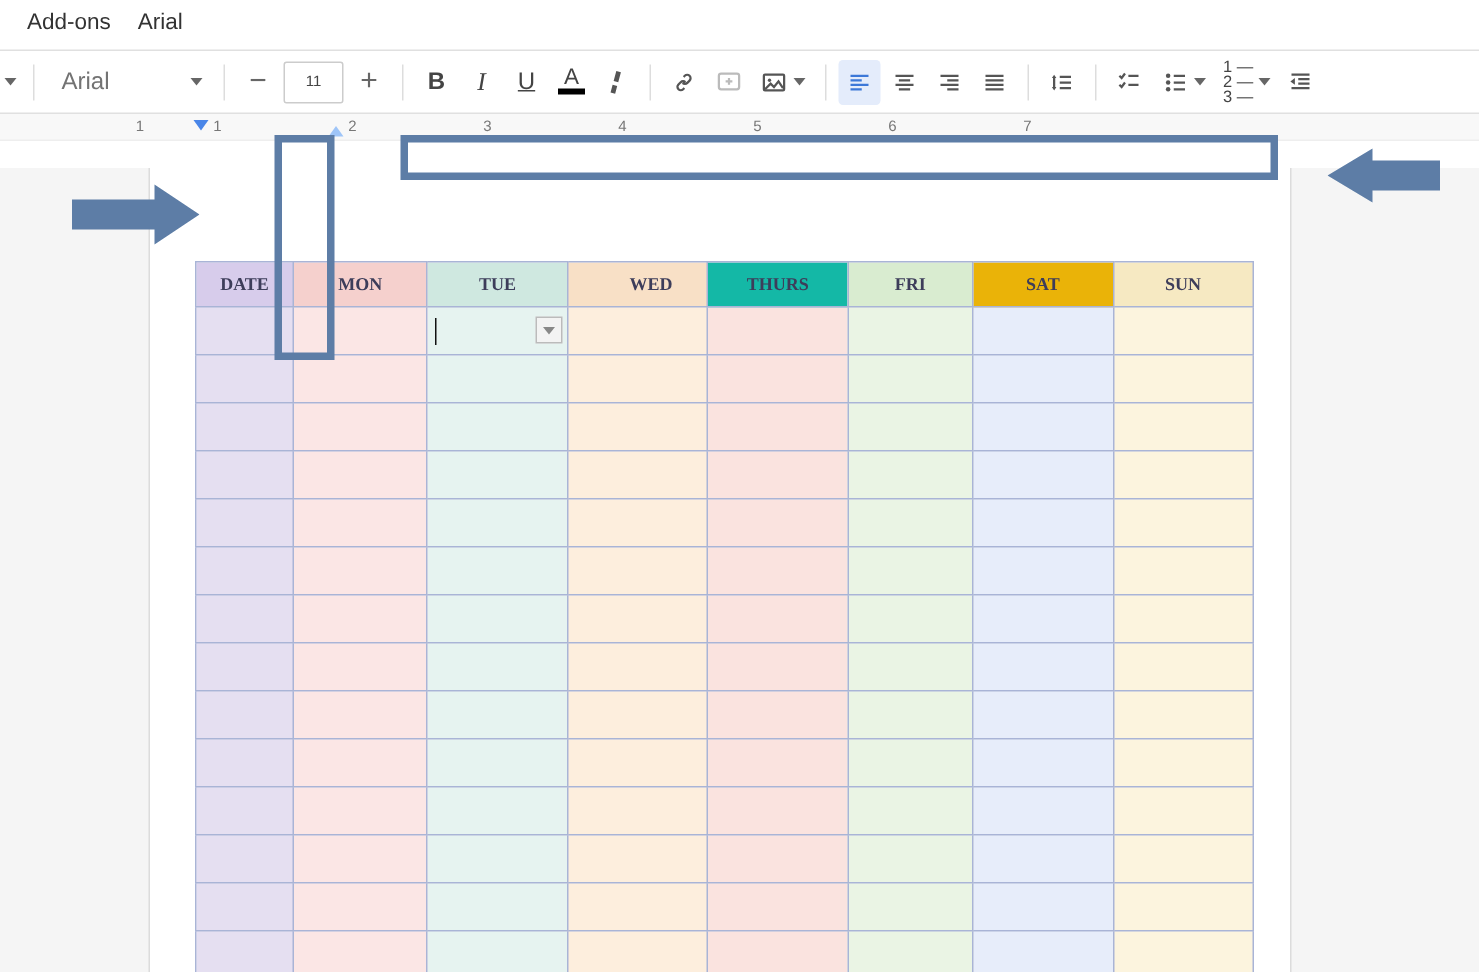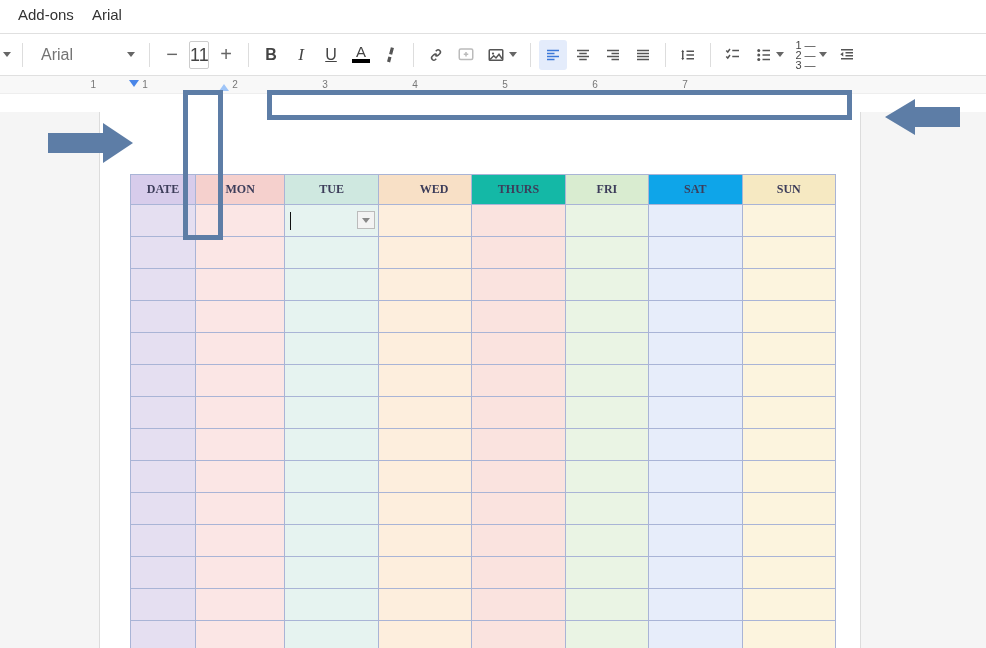--- a/index.html
+++ b/index.html
@@ -70,26 +70,26 @@
     height: 30px;
     justify-content: space-between;
     cursor: pointer;
     color: #737373;
   }
   .font-size-group {
     display: flex;
     align-items: center;
   }
   .font-size-group .size-box {
-    width: 20px;
+    width: 40px;
     height: 28px;
     border: 1px solid #ccc;
     border-radius: 2px;
     text-align: center;
-    font-size: 18px;
+    font-size: 10px;
     line-height: 26px;
     color: #444;
     margin: 0 3px;
   }
   .font-size-group .pm {
     width: 28px; height: 28px;
     display: flex; align-items: center; justify-content: center;
     font-size: 20px; color:#666; cursor:pointer;
   }
   .caret-down {
@@ -180,21 +180,21 @@
   .c-thurs { background: #fae3df; width: 92px;}
   .c-fri   { background: #eaf4e4; width: 82px;}
   .c-sat   { background: #e7edfa; width: 92px;}
   .c-sun   { background: #fcf4de; width: 92px;}
   .hd-date  { background: #d7cceb; }
   .hd-mon   { background: #f5d0cd; }
   .hd-tue   { background: #cfe8e0; }
   .hd-wed   { background: #f8e0c6; }
   .hd-thurs { background: #14b8a6; }
   .hd-fri   { background: #d9ecd0; margin-top: 40px; }
-  .hd-sat   { background: #0ea5e9; }
+  .hd-sat   { background: #eab308; }
   .hd-sun   { background: #f6e9c2; }
 
   .cell-active {
     position: relative;
   }
   .cell-cursor {
     position:absolute; left:5px; top:7px; width:1px; height:18px; background:#111;
   }
   .cell-dd {
     position:absolute; right:3px; top:6px; width:18px; height:18px;

